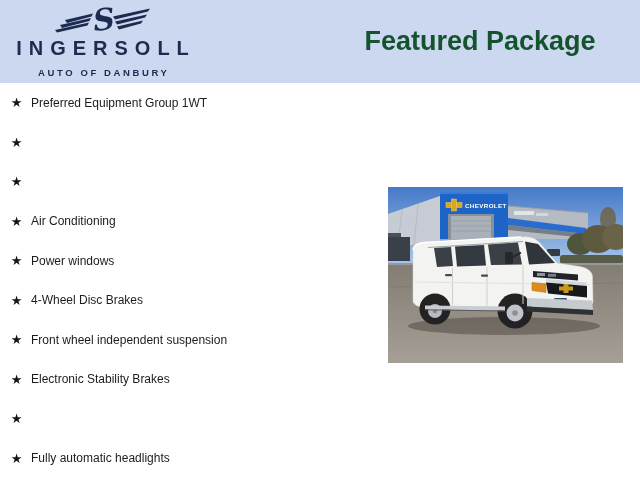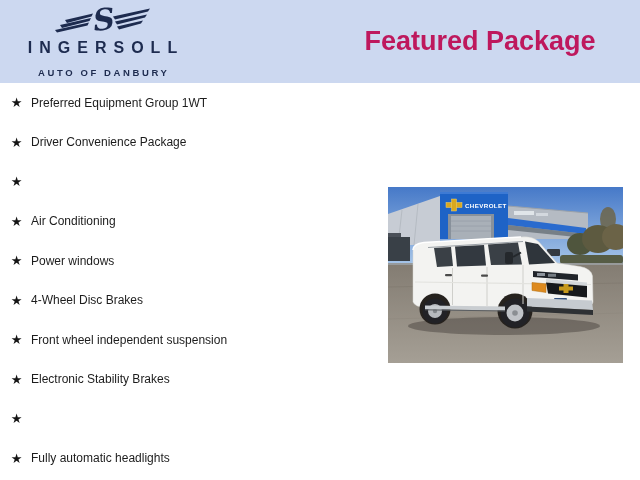--- a/index.html
+++ b/index.html
@@ -11,31 +11,31 @@
   .header{
     position:absolute;left:0;top:0;width:640px;height:83px;
     background:#ccd8f0;
   }
   .logo{
     position:absolute;left:0;top:1px;width:205px;text-align:center;
     color:#1d2b4f;
   }
   .logo-emblem{display:block;margin:2px auto 0 auto;}
   .logo-name{
-    font-size:16px;font-weight:bold;letter-spacing:7px;text-indent:7px;
+    font-size:20px;font-weight:bold;letter-spacing:7px;text-indent:7px;
     line-height:24px;color:#1d2b4f;
   }
   .logo-tagline{
     font-size:9.5px;font-weight:bold;letter-spacing:2.6px;text-indent:2.6px;
     line-height:12px;color:#1d2b4f;margin-top:7px;
   }
   .header-title{
     position:absolute;left:320px;top:0;width:320px;height:83px;
     display:flex;align-items:center;justify-content:center;
-    font-size:27px;font-weight:bold;color:#be185d;
+    font-size:27px;font-weight:bold;color:#14532d;
   }
   
   .features{
     position:absolute;left:0;top:83px;width:388px;
     list-style:none;margin:0;padding:0;
   }
   .feature-item{
     height:39.5px;display:flex;align-items:center;
   }
   .star{
@@ -75,21 +75,20 @@
   <div class="header-title">Featured Package</div>
 </div>
 
 <ul class="features">
   <li class="feature-item">
     <span class="star">★</span>
     <span class="feature-label">Preferred Equipment Group 1WT</span>
   </li>
   <li class="feature-item">
     <span class="star">★</span>
-    <span class="feature-label">Driver Convenience Package</span>
   </li>
   <li class="feature-item">
     <span class="star">★</span>
   </li>
   <li class="feature-item">
     <span class="star">★</span>
     <span class="feature-label">Air Conditioning</span>
   </li>
   <li class="feature-item">
     <span class="star">★</span>

